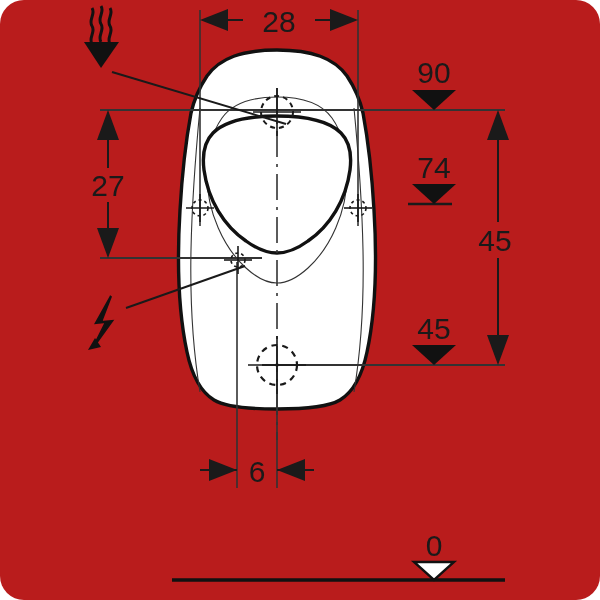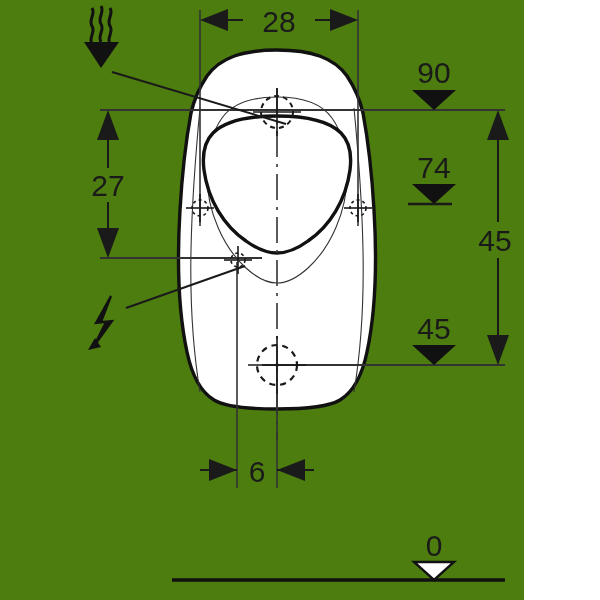--- a/index.html
+++ b/index.html
@@ -6,24 +6,25 @@
   html, body {
     margin: 0;
     padding: 0;
     background: #ffffff;
   }
   body {
     font-family: "Liberation Sans", sans-serif;
   }
   #drawing-root {
     position: relative;
-    width: 524px;
+    width: 600px;
     height: 600px;
-    background: #4d7c0f;
+    background: #b91c1c;
     overflow: hidden;
+    border-radius: 24px;
   }
   #drawing-svg {
     display: block;
     width: 600px;
     height: 600px;
   }
   .dim-text {
     font-family: "Liberation Sans", sans-serif;
     font-size: 30px;
     fill: #1a1a1a;

